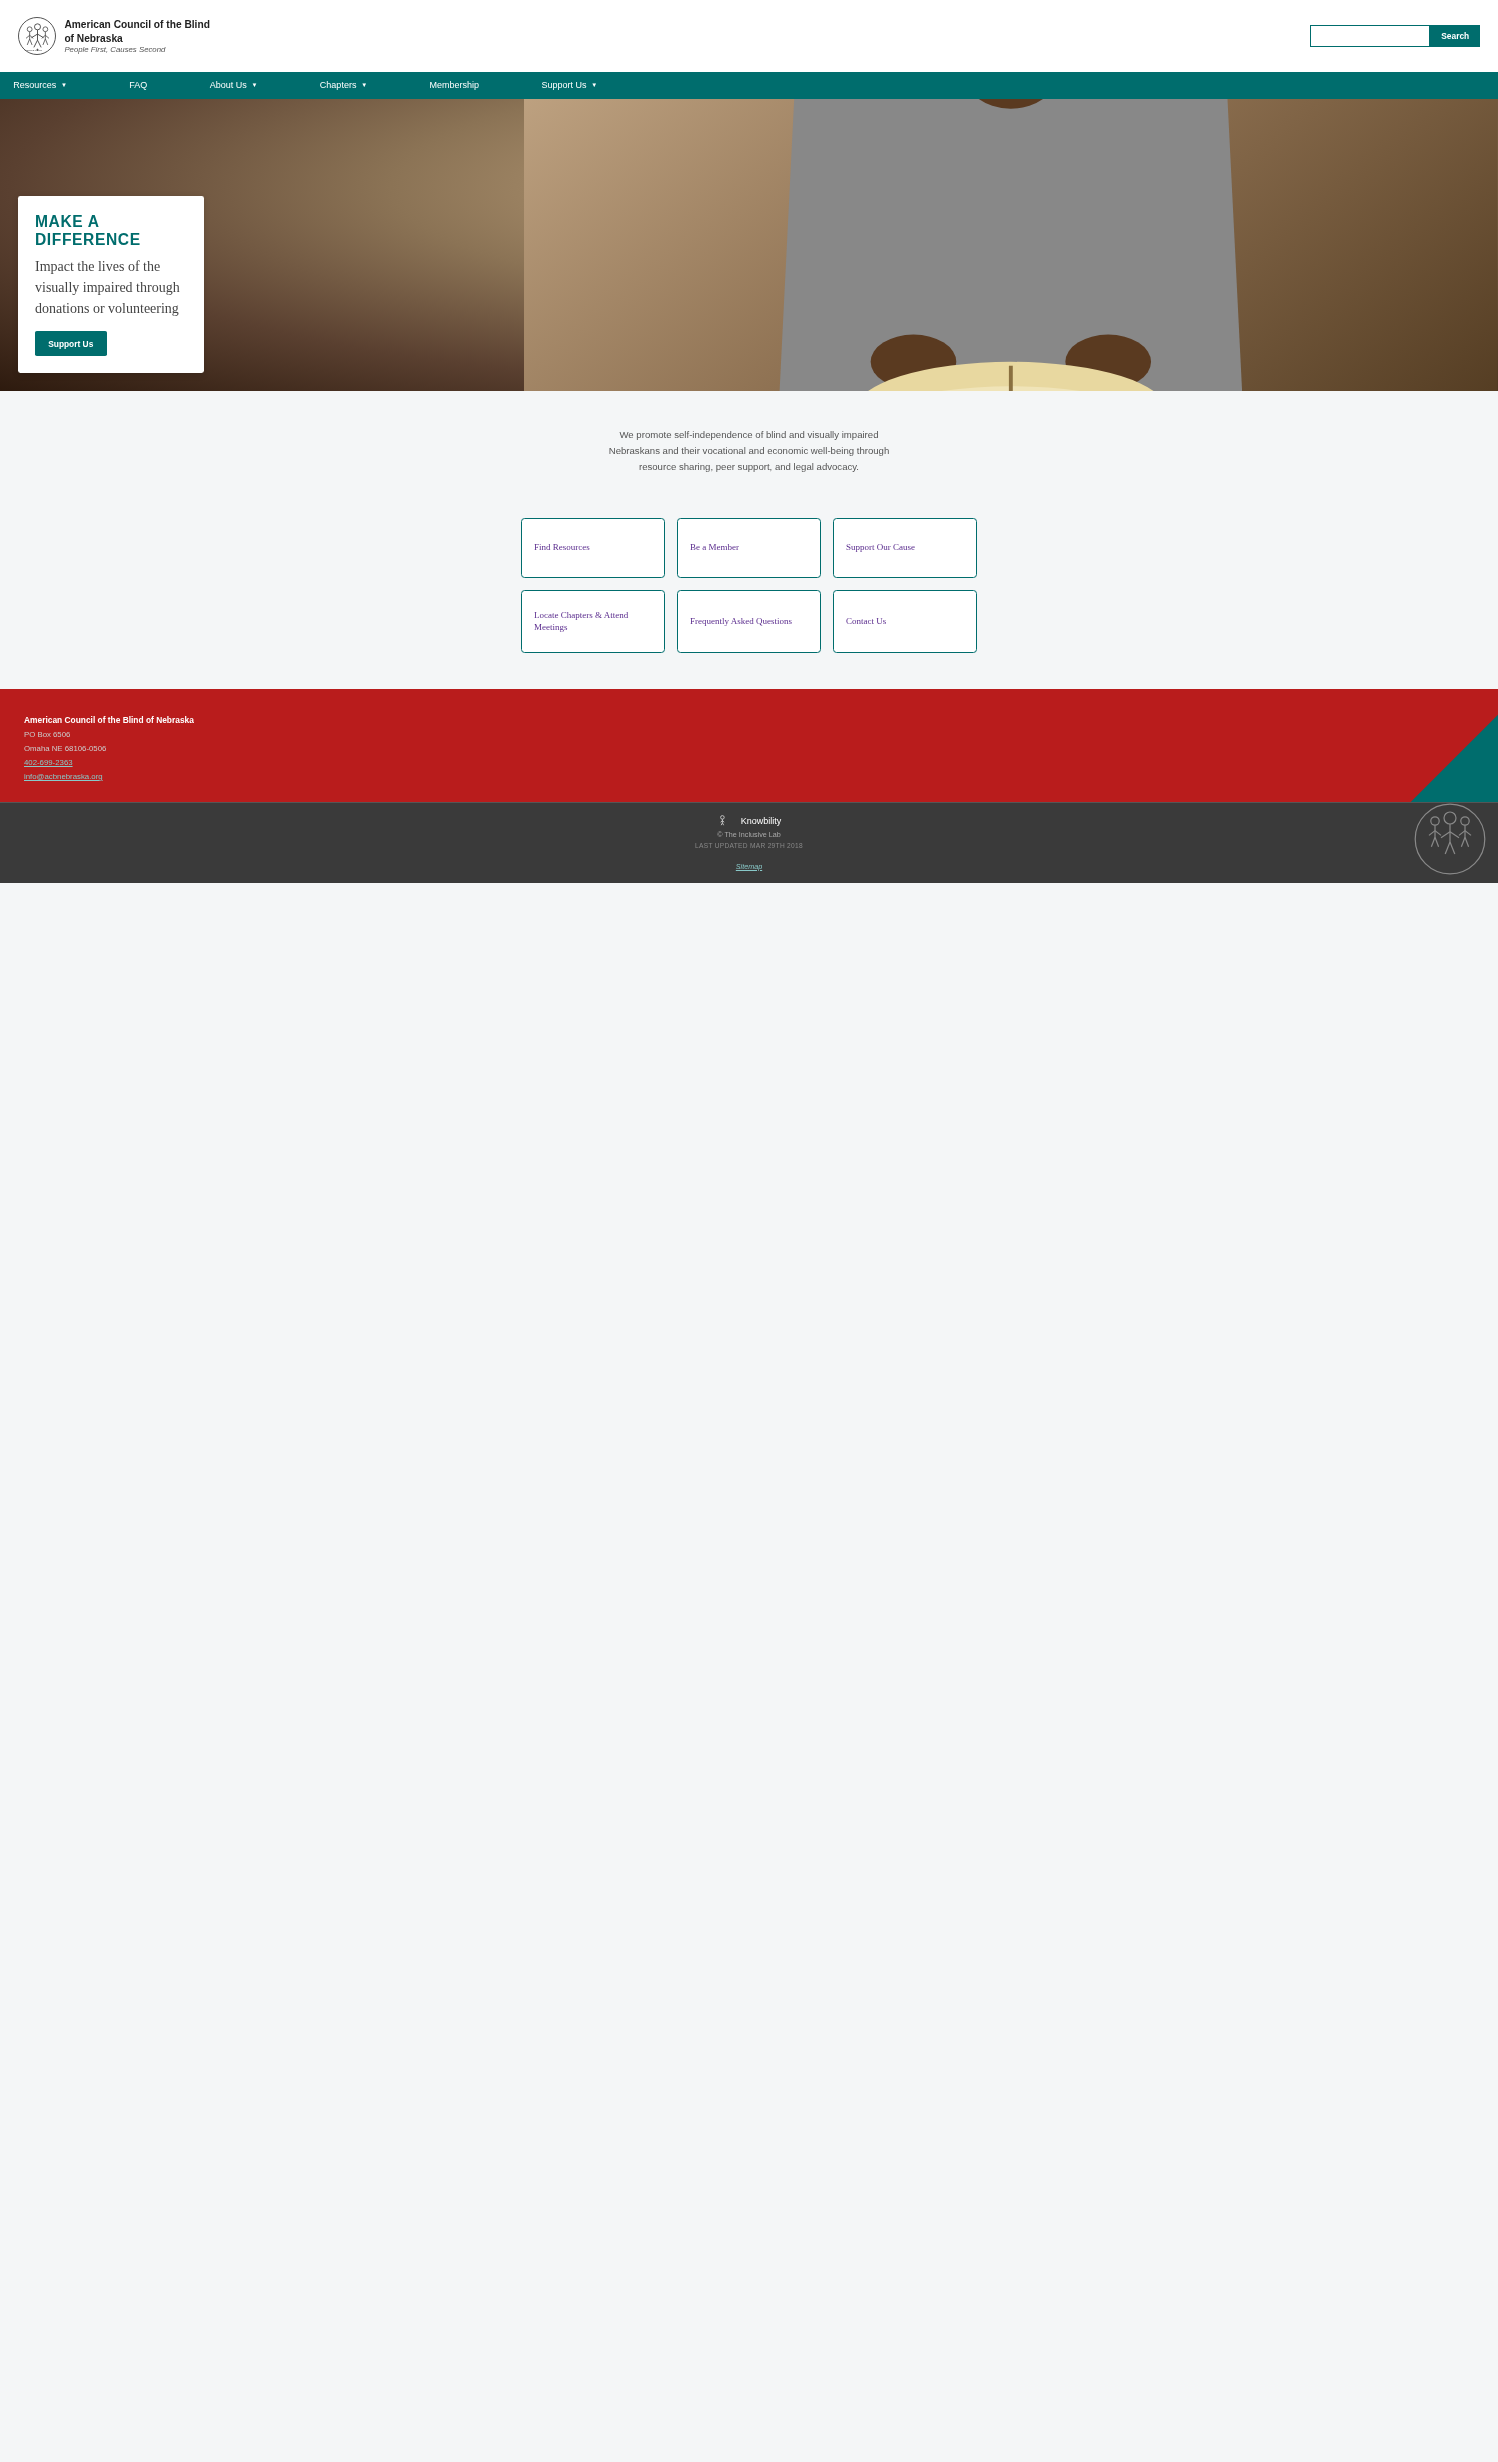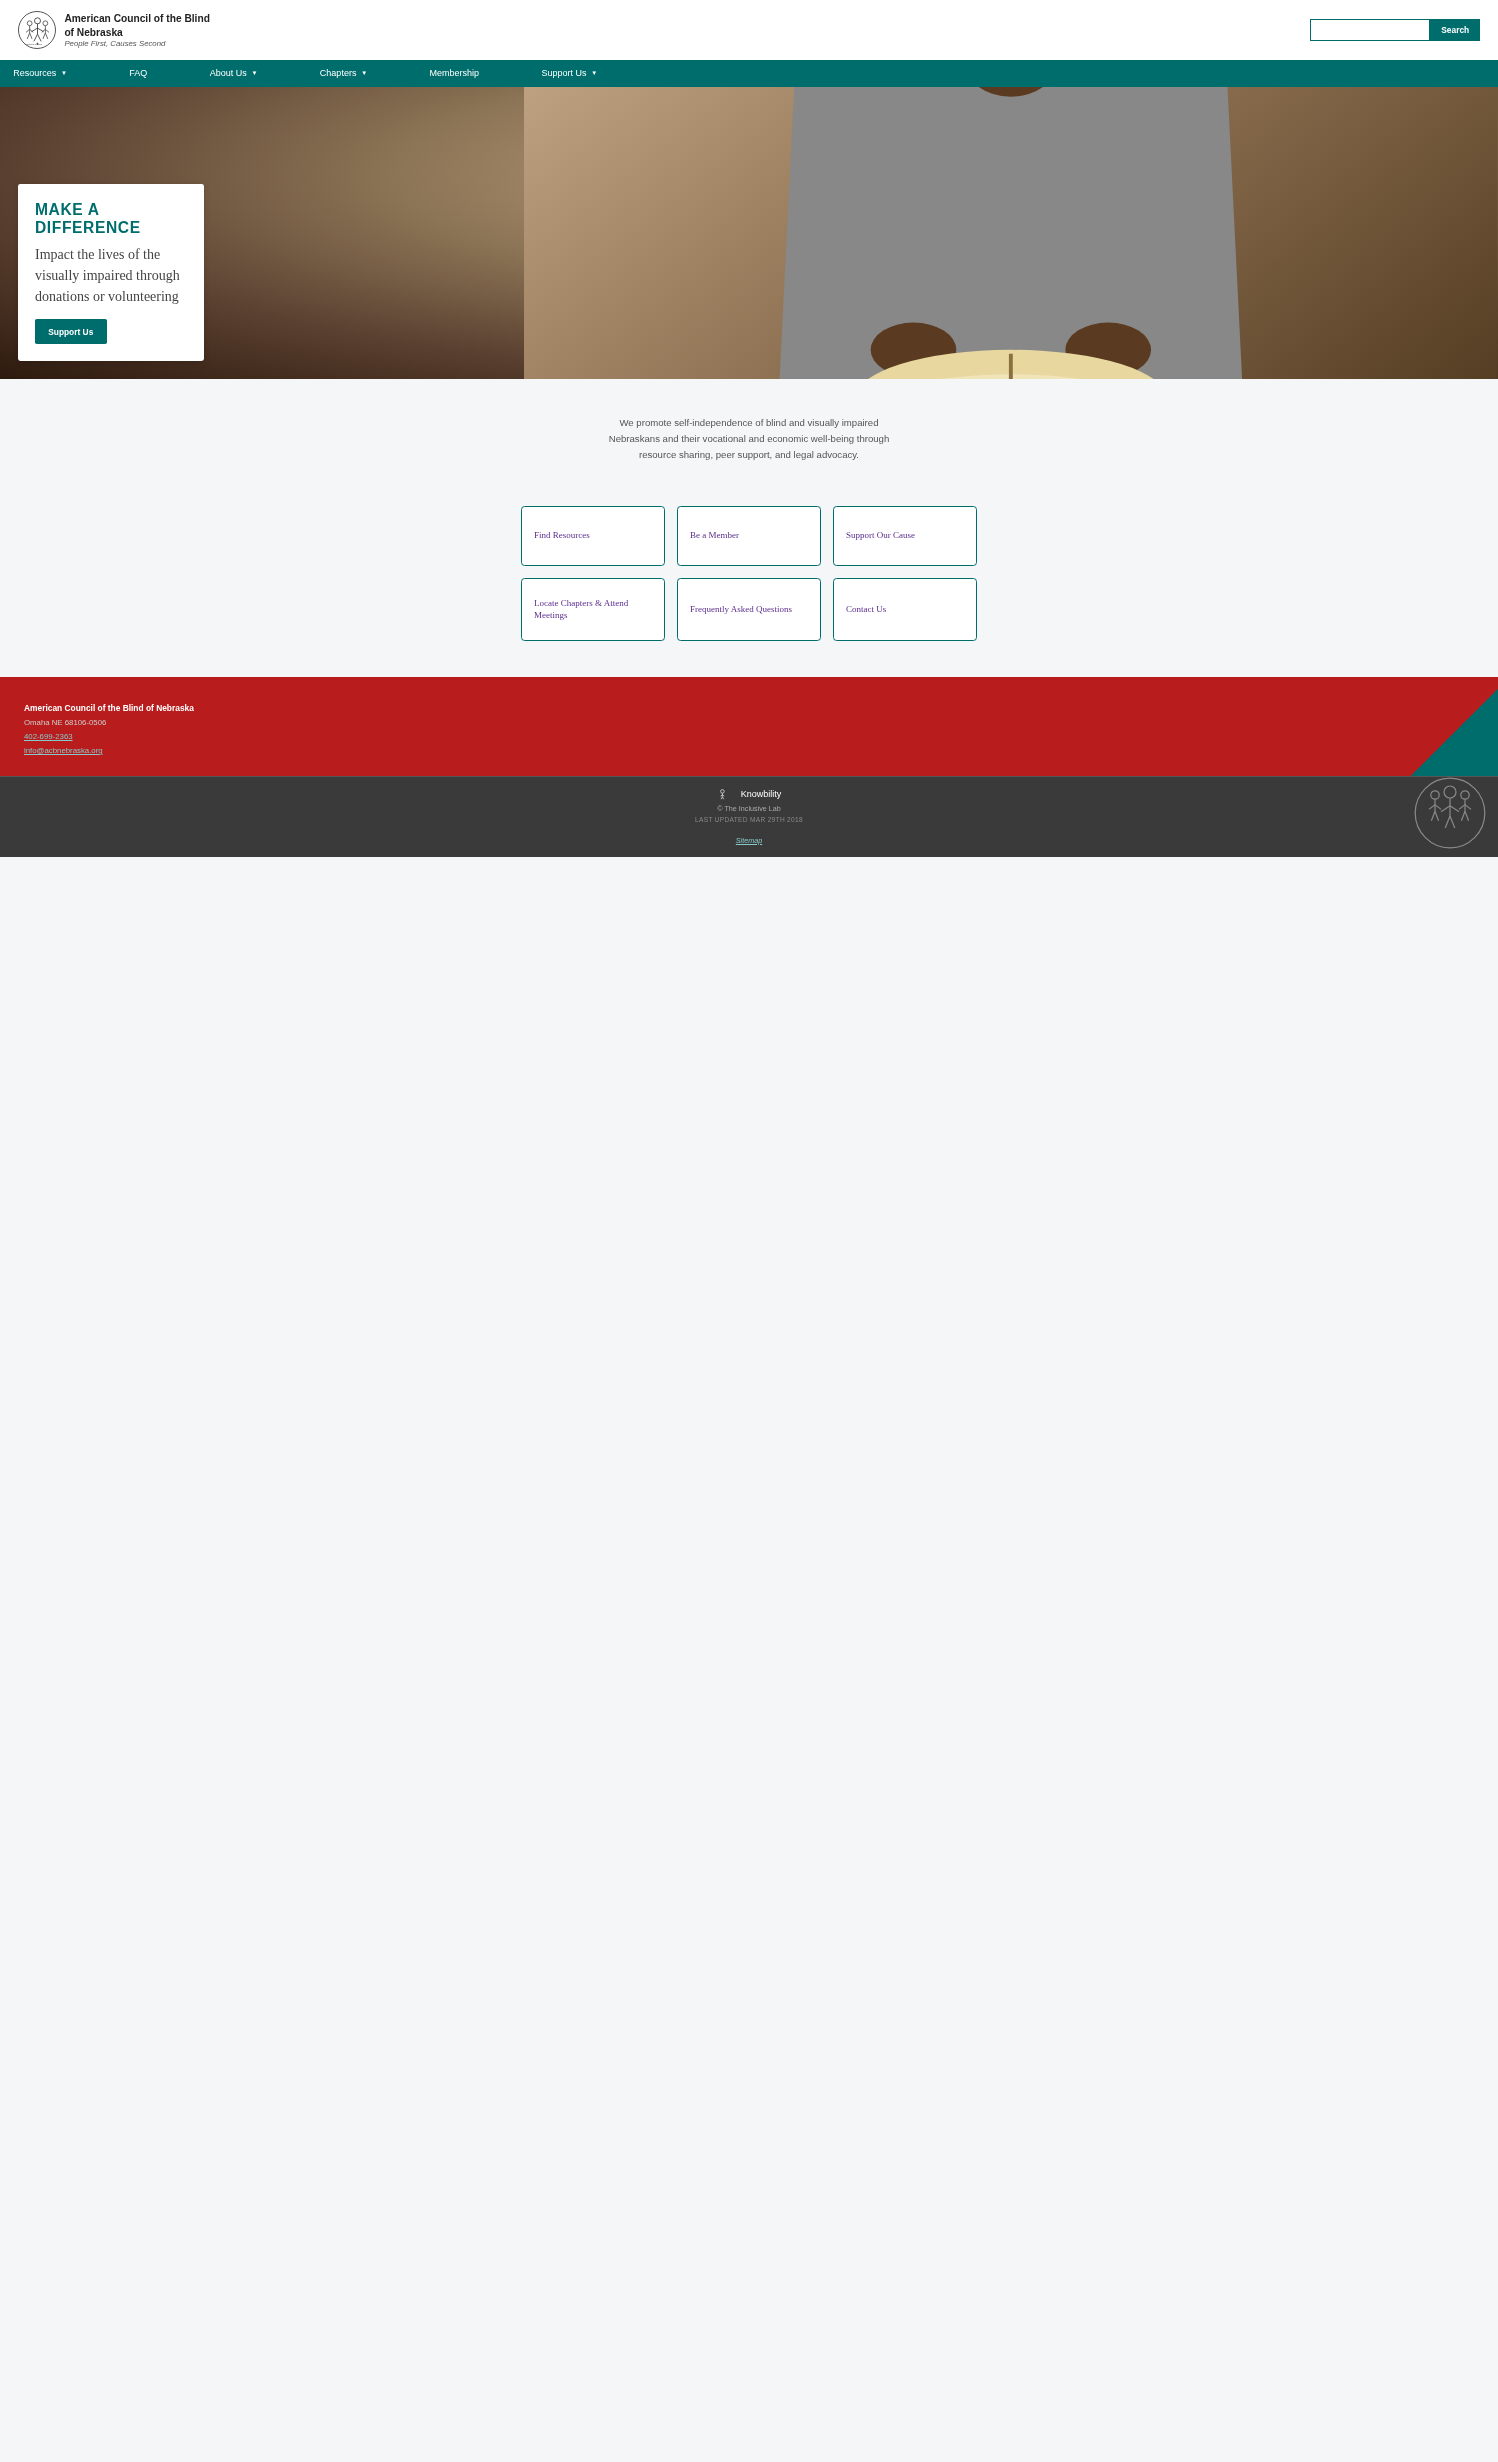--- a/index.html
+++ b/index.html
@@ -1,21 +1,21 @@
 <!DOCTYPE html>
 <html style="font-size:9.6px"><head>
   <meta charset="utf-8">
   <style>
     * { box-sizing: border-box; margin: 0; padding: 0; }
     body { font-family: Arial, Helvetica, sans-serif; background: #f4f6f7; color: #333; }
 
     
     .header {
       background: #fff;
-      padding: 11px 18px;
+      padding: 17px 18px;
       display: flex;
       align-items: center;
       justify-content: space-between;
     }
     .logo-area {
       display: flex;
       align-items: center;
       gap: 8.4px;
     }
     .logo-circle {
@@ -428,20 +428,21 @@
       <circle cx="85" cy="30" r="7"></circle>
       <line x1="85" y1="37" x2="85" y2="57"></line>
       <line x1="85" y1="46" x2="75" y2="54"></line>
       <line x1="85" y1="46" x2="95" y2="54"></line>
       <line x1="85" y1="57" x2="79" y2="73"></line>
       <line x1="85" y1="57" x2="91" y2="73"></line>
     </svg>
   </div>
   <div class="footer-content">
     <div class="footer-org-name">American Council of the Blind of Nebraska</div>
+    <div>PO Box 6506</div>
     <div>Omaha NE 68106-0506</div>
     <a class="footer-link">402-699-2363</a><br>
     <a class="footer-link">info@acbnebraska.org</a>
   </div>
   <div class="footer-bottom">
     <div class="knowbility-logo">
       <svg width="10.8" height="10.8" viewBox="0 0 18 18" fill="none" stroke="#ccc" stroke-width="1.5">
         <circle cx="9" cy="4" r="3"></circle>
         <line x1="9" y1="7" x2="9" y2="13"></line>
         <line x1="9" y1="9.5" x2="6" y2="12"></line>

